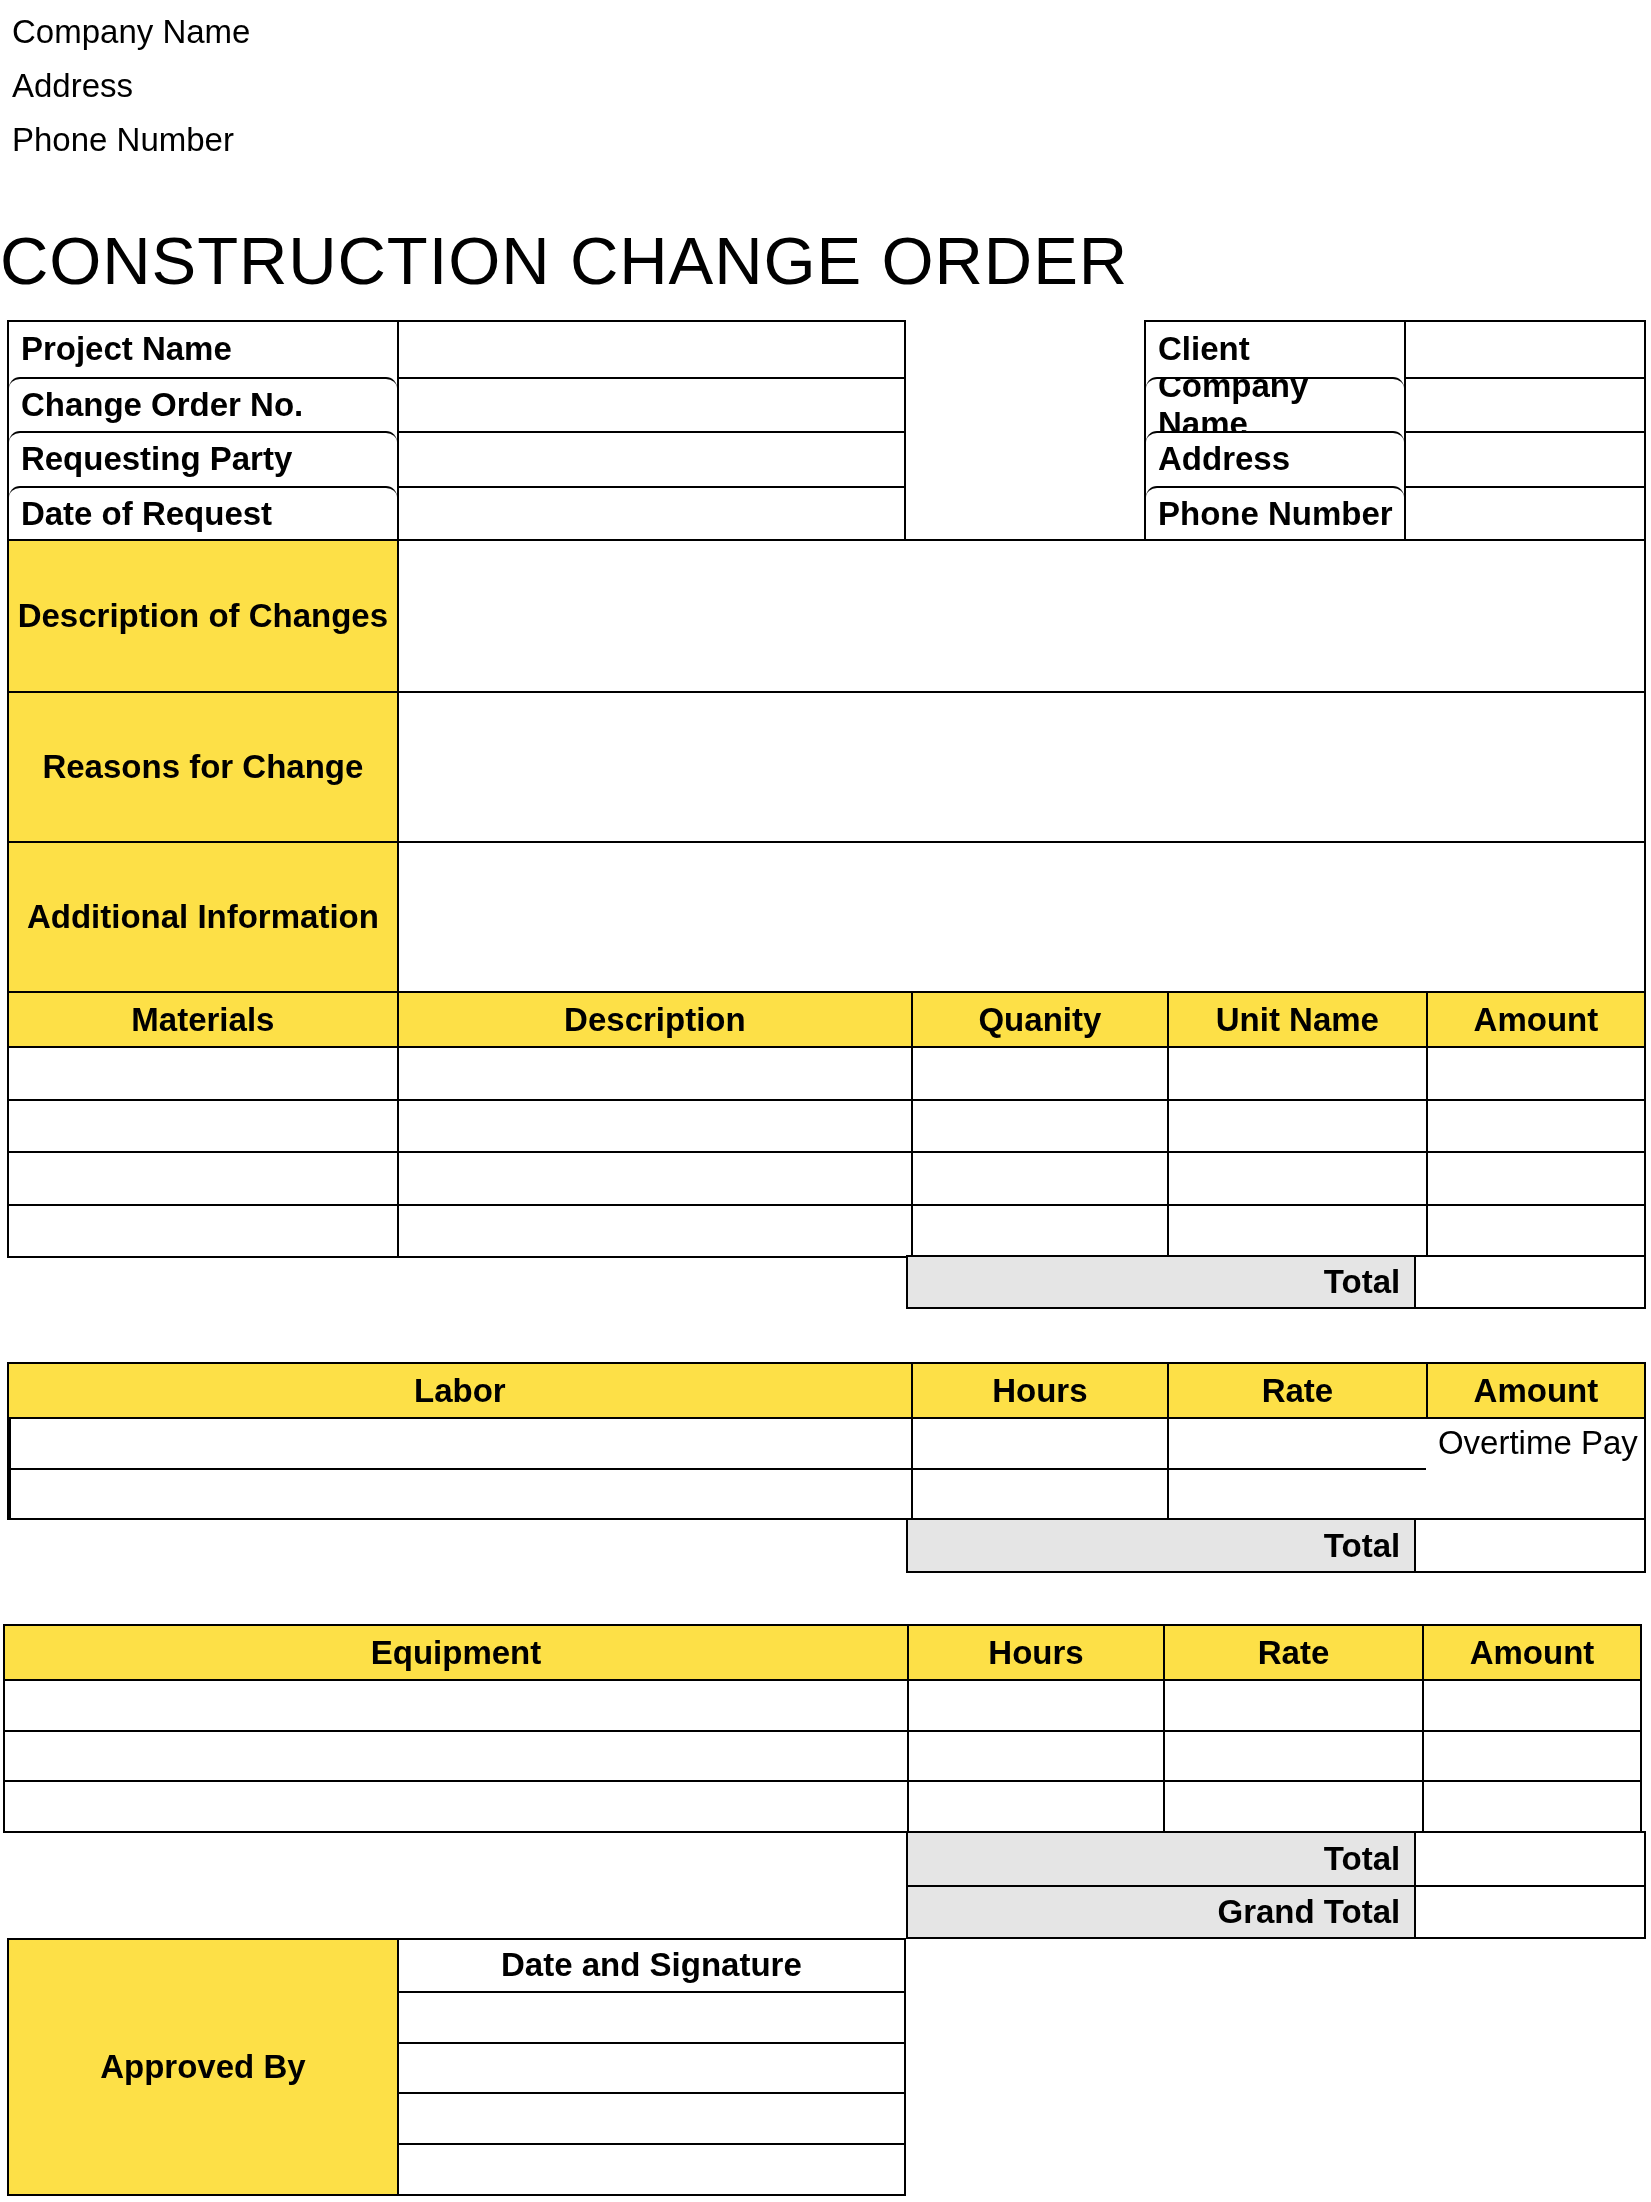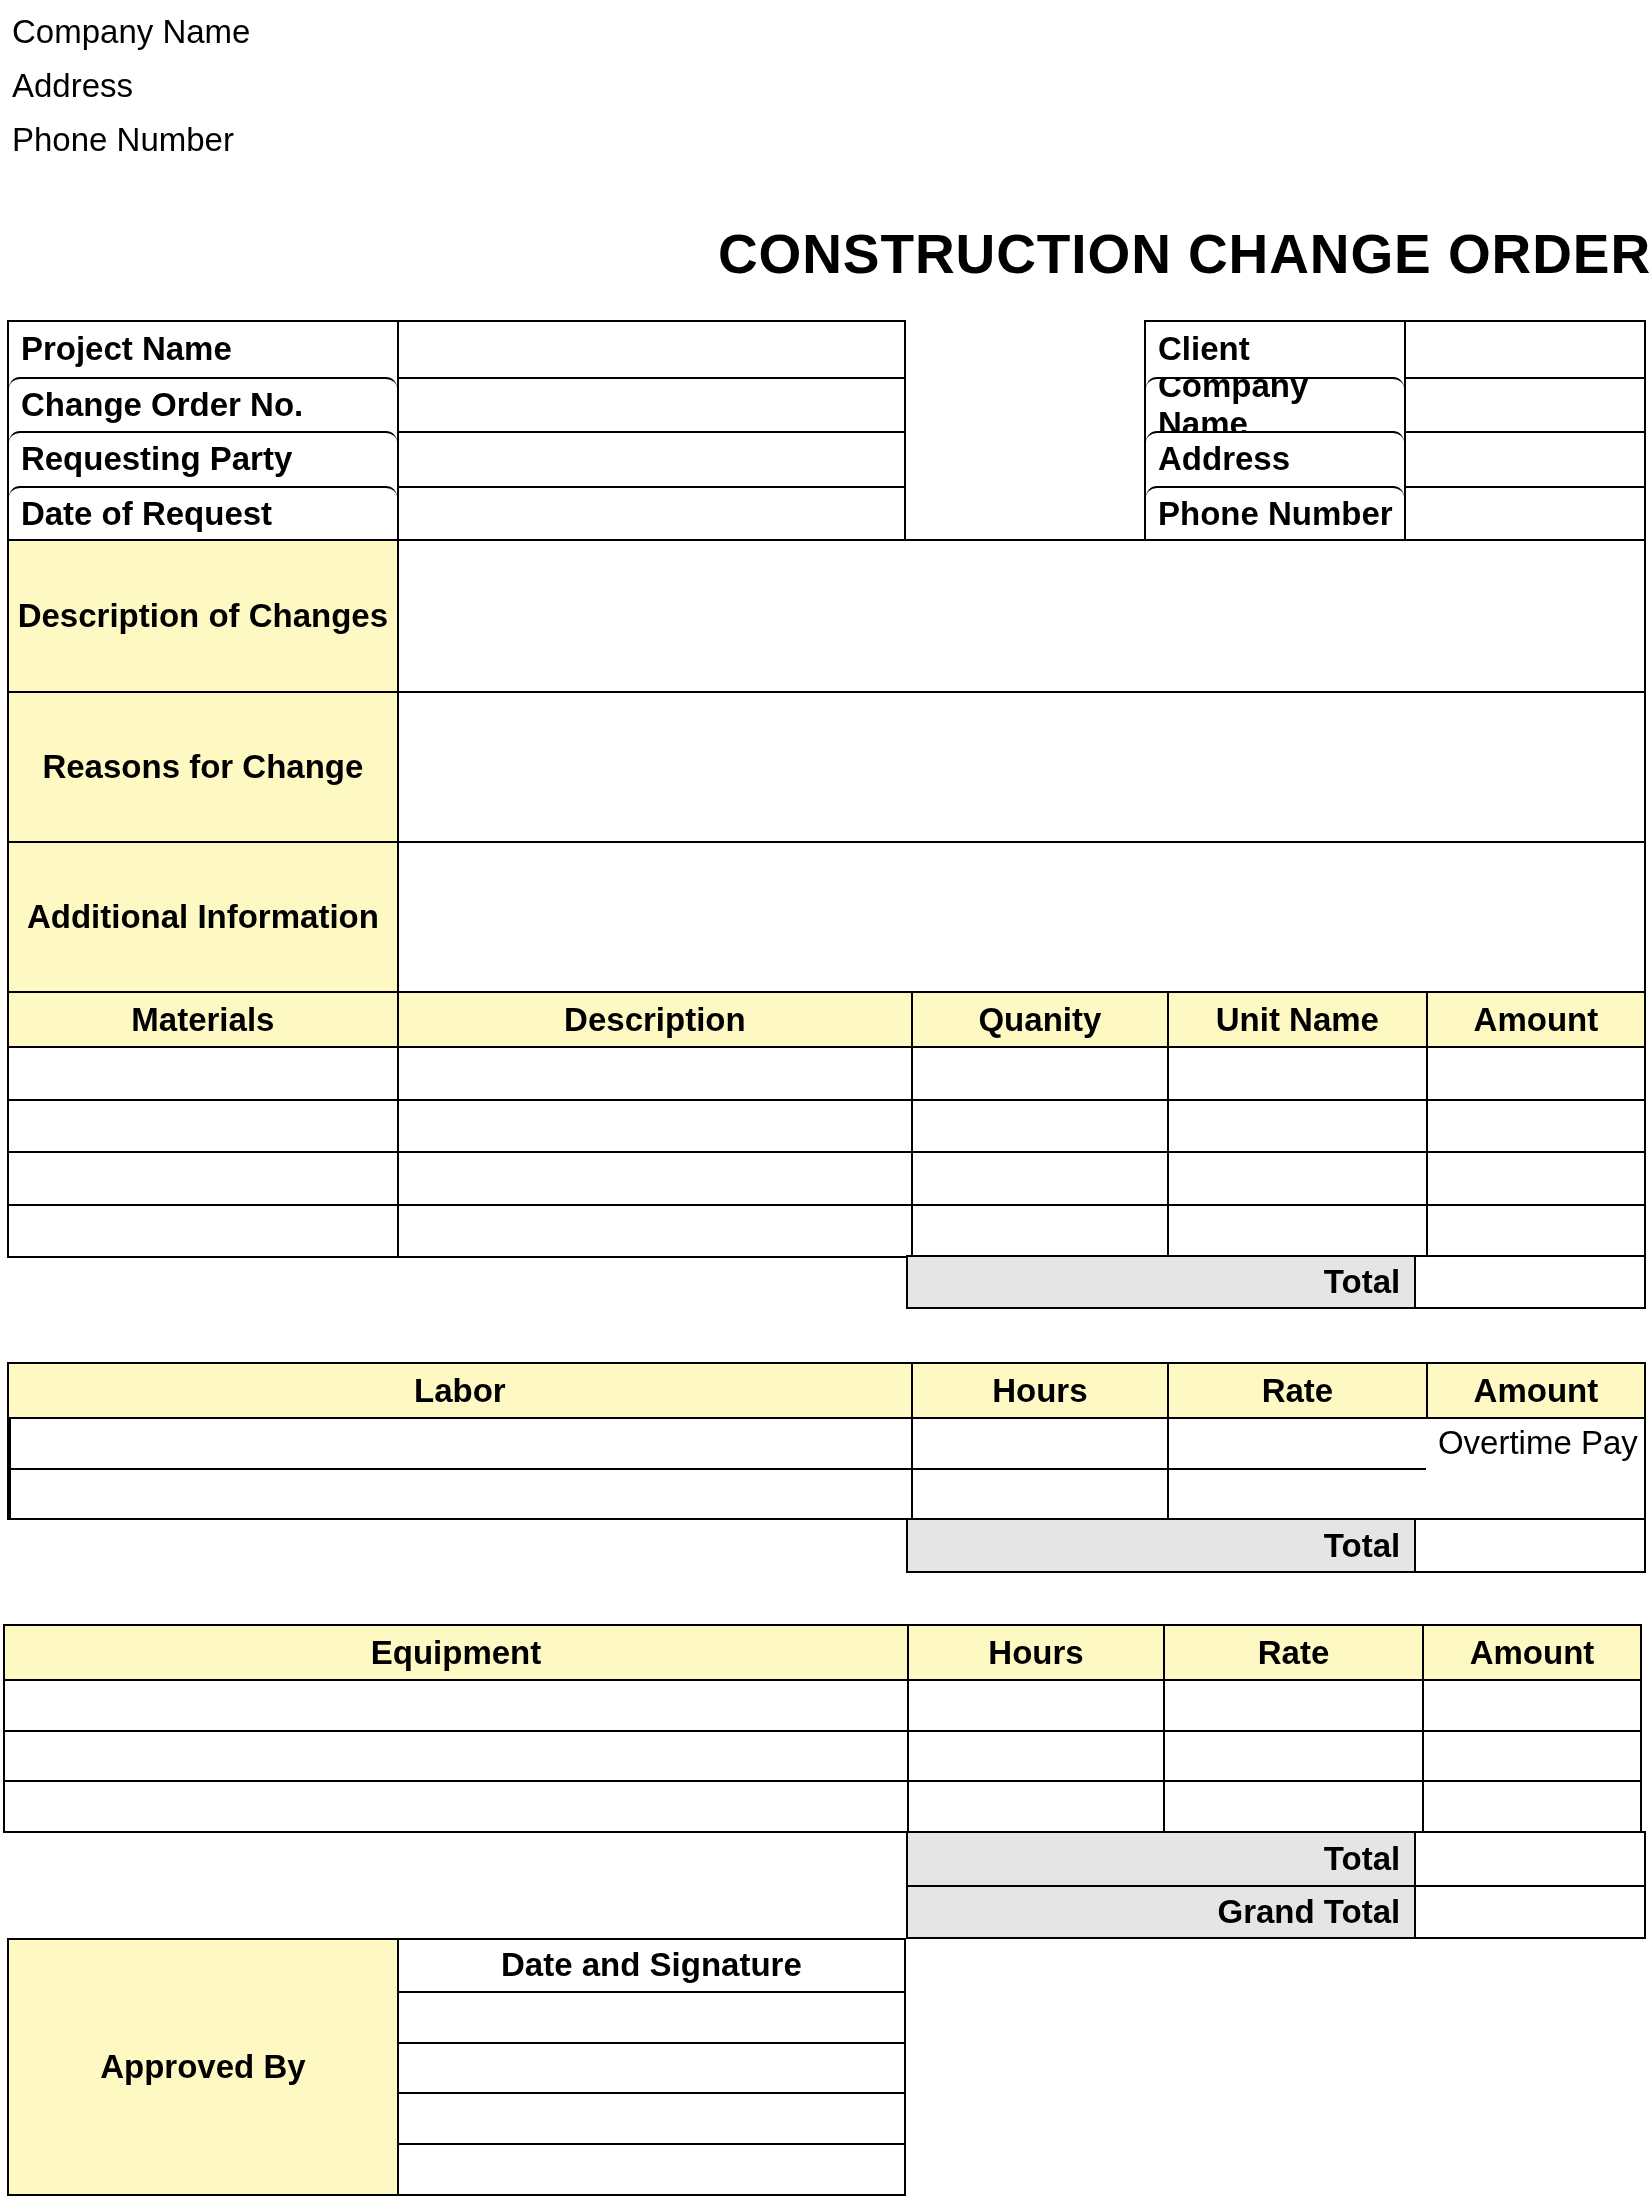--- a/index.html
+++ b/index.html
@@ -10,34 +10,34 @@
   }
 
   
   .corp { position:absolute; left:12px; top:5.2px; }
   .corp div { height:54px; display:flex; align-items:center; font-size:33px; }
   .logo {
     position:absolute; top:26px; right:57px; font-size:46px; font-weight:400;
   }
   .title {
     position:absolute; left:0; top:222px; width:100%; margin:0;
-    text-align:right; font-size:55px; font-weight:700; letter-spacing:0.9px;
+    text-align:left; font-size:67px; font-weight:400; letter-spacing:0.9px;
   }
 
   
   .tbl { position:absolute; border:2.6px solid #000; display:grid; box-sizing:border-box; background:#fff; }
   .cell {
     border-left:2.6px solid #000; border-top:2.6px solid #000;
     display:flex; align-items:center; box-sizing:border-box; overflow:hidden;
   }
   .cell.c0 { border-left:none; }
   .cell.r0 { border-top:none; }
   .lbl { font-weight:700; padding-left:12px;border-radius:11px; }
   .plain { font-weight:400; padding-left:12px; }
-  .gray { background:#fef9c3; justify-content:center; padding-left:0; text-align:center; font-weight:700; }
+  .gray { background:#fde047; justify-content:center; padding-left:0; text-align:center; font-weight:700; }
   .totalcell { background:#e5e5e5; justify-content:flex-end; padding-right:13.8px; font-weight:700; }
 
   
   .t-left  { left:6.9px;    top:320px; width:899px; height:222px; grid-template-columns:388px 1fr; grid-template-rows:repeat(4,1fr); }
   .t-right { left:1144px; top:320px; width:502px;  height:222px; grid-template-columns:258px 1fr; grid-template-rows:repeat(4,1fr); }
 
   .t-sections { left:6.9px; top:539px; width:1639px; height:454px; grid-template-columns:388px 1fr; grid-template-rows:repeat(3,1fr); }
 
   .t-materials { left:6.9px; top:991px; width:1639px; height:267px;
     grid-template-columns:388px 514px 256px 259px 1fr; grid-template-rows:53px repeat(4,1fr); }

